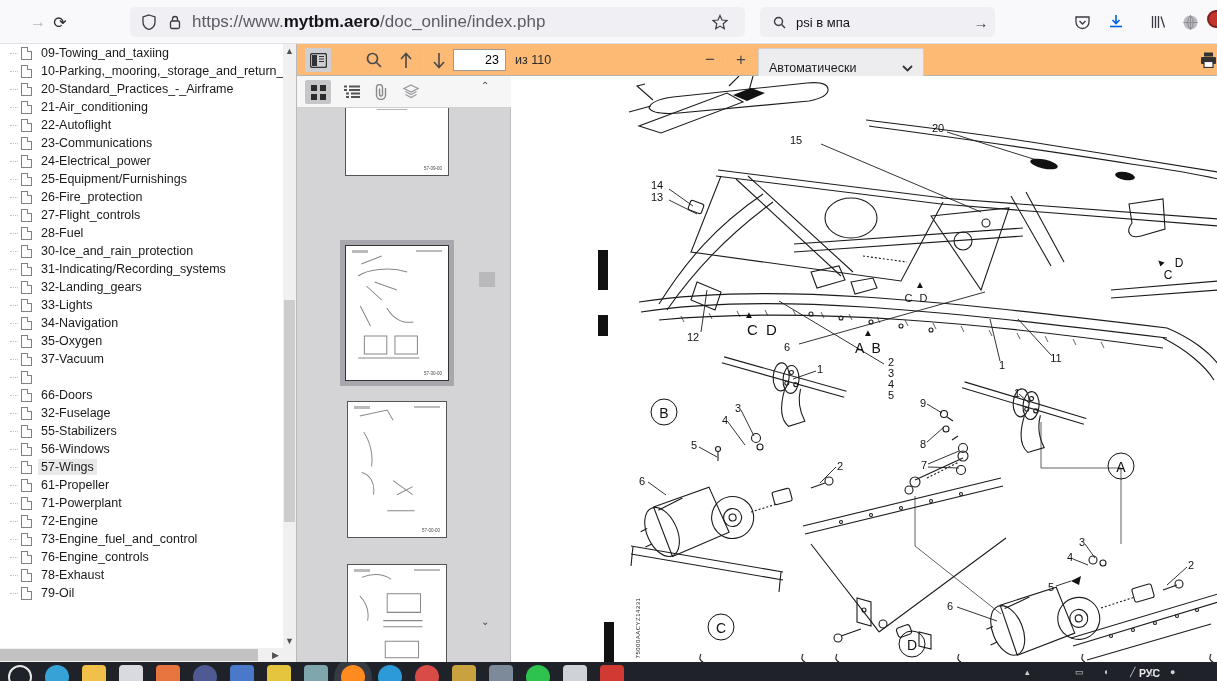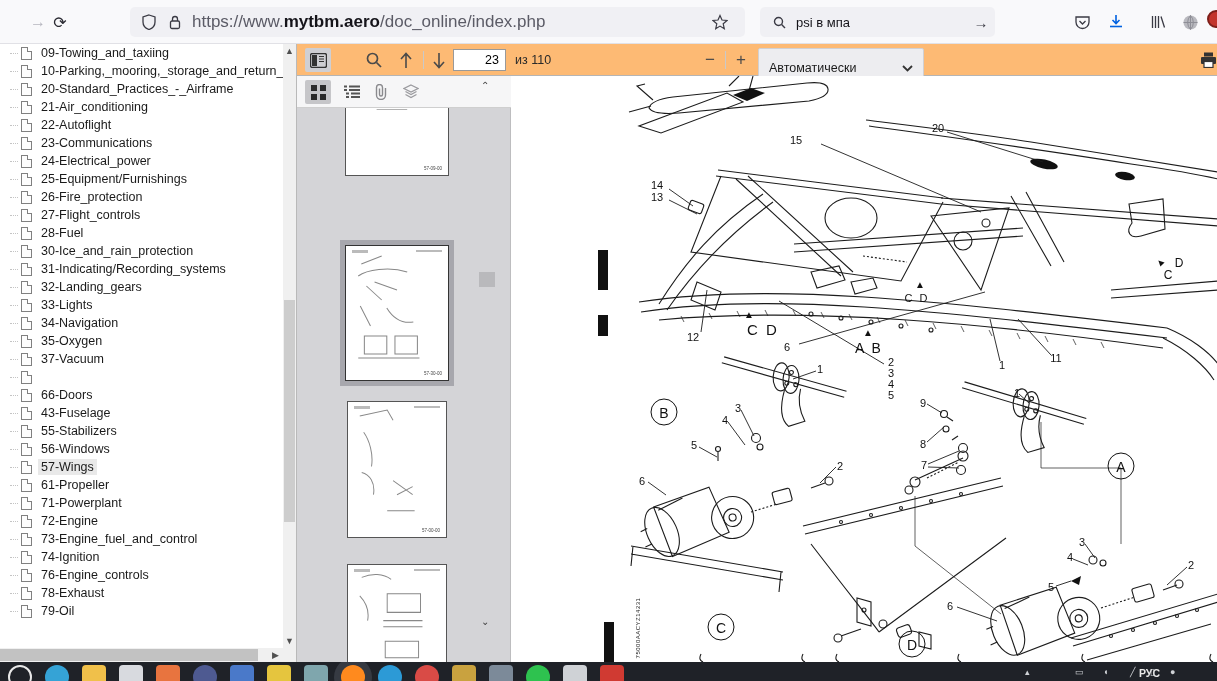--- a/index.html
+++ b/index.html
@@ -252,21 +252,21 @@
           <span class="doc"></span>
         </div>
         <div class="trow">
           <span class="tjoint"></span>
           <span class="doc"></span>
           <span class="tlabel">66-Doors</span>
         </div>
         <div class="trow">
           <span class="tjoint"></span>
           <span class="doc"></span>
-          <span class="tlabel">43-Fuselage</span>
+          <span class="tlabel">32-Fuselage</span>
         </div>
         <div class="trow">
           <span class="tjoint"></span>
           <span class="doc"></span>
           <span class="tlabel">55-Stabilizers</span>
         </div>
         <div class="trow">
           <span class="tjoint"></span>
           <span class="doc"></span>
           <span class="tlabel">56-Windows</span>
@@ -288,25 +288,20 @@
         </div>
         <div class="trow">
           <span class="tjoint"></span>
           <span class="doc"></span>
           <span class="tlabel">72-Engine</span>
         </div>
         <div class="trow">
           <span class="tjoint"></span>
           <span class="doc"></span>
           <span class="tlabel">73-Engine_fuel_and_control</span>
-        </div>
-        <div class="trow">
-          <span class="tjoint"></span>
-          <span class="doc"></span>
-          <span class="tlabel">74-Ignition</span>
         </div>
         <div class="trow">
           <span class="tjoint"></span>
           <span class="doc"></span>
           <span class="tlabel">76-Engine_controls</span>
         </div>
         <div class="trow">
           <span class="tjoint"></span>
           <span class="doc"></span>
           <span class="tlabel">78-Exhaust</span>

